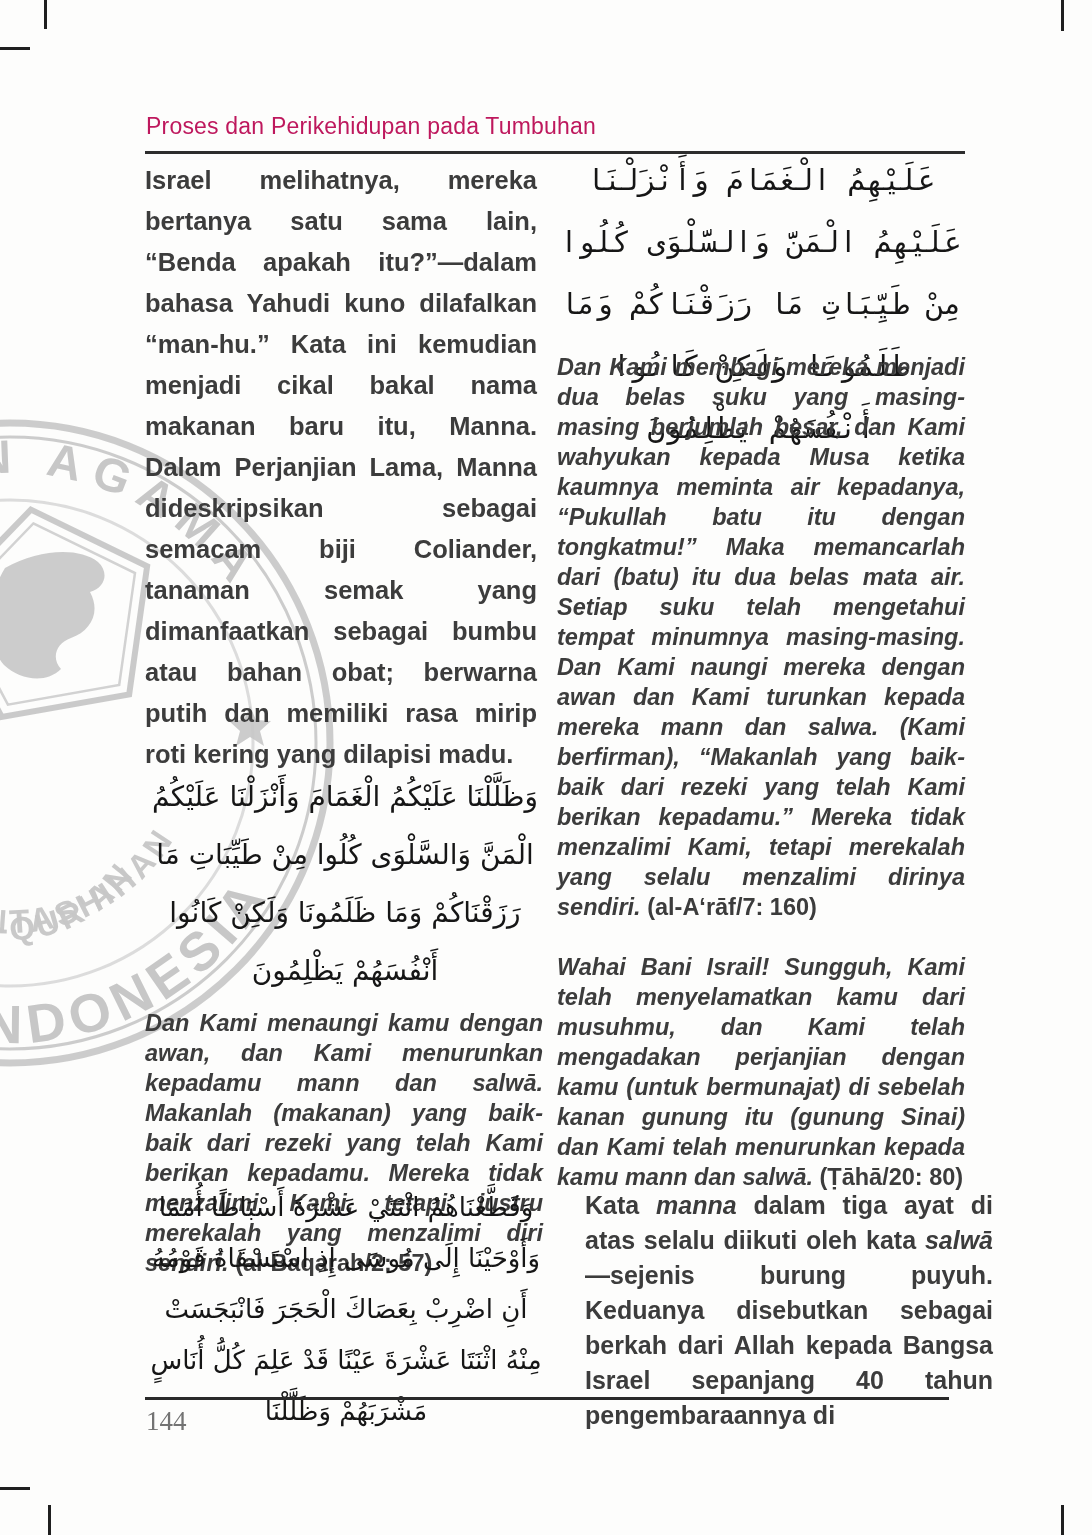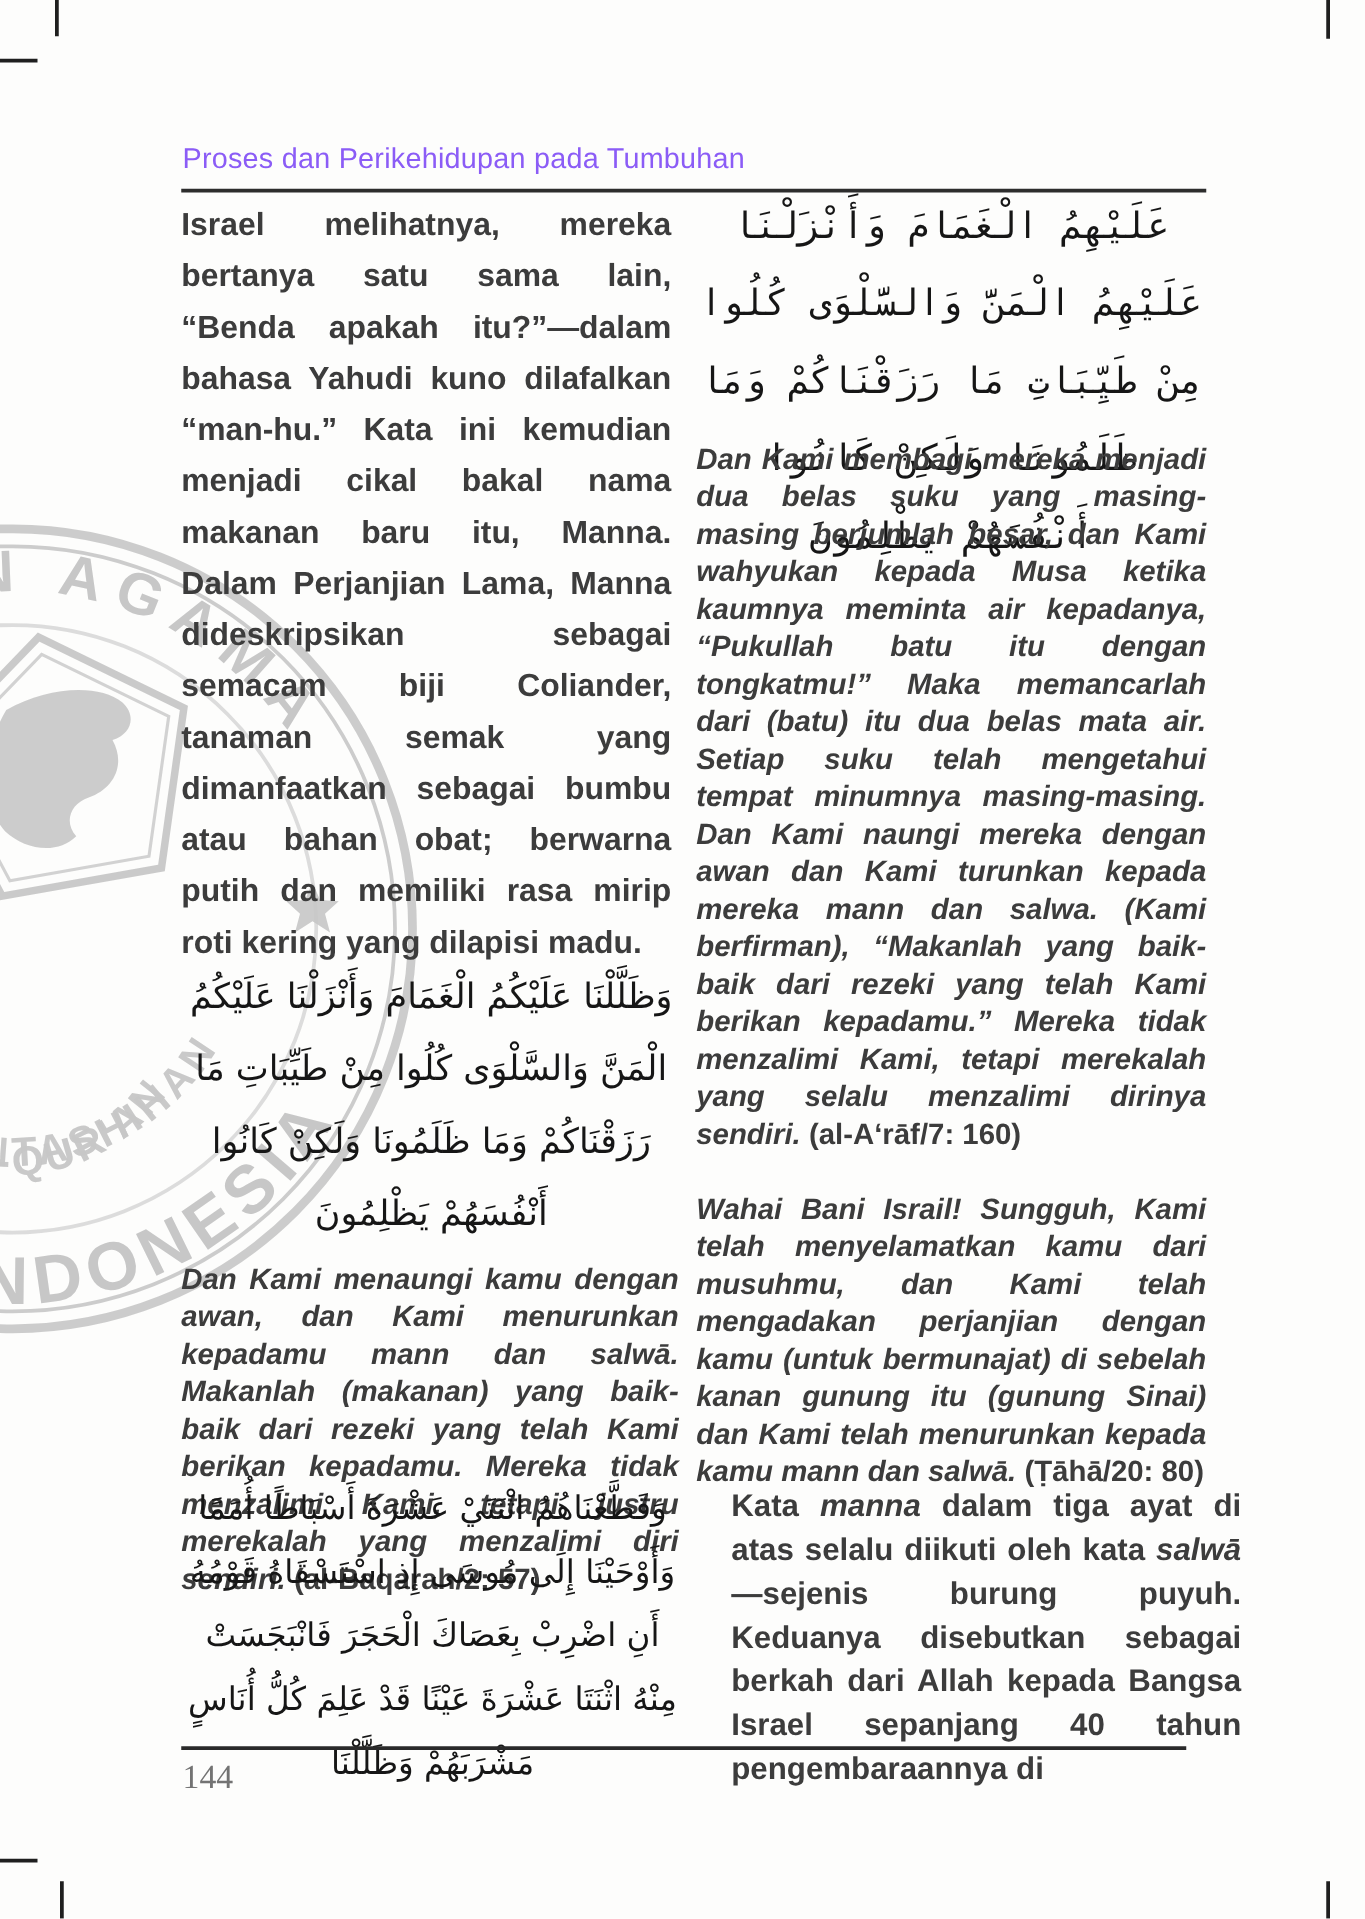--- a/index.html
+++ b/index.html
@@ -2,21 +2,21 @@
 <html><head>
 <meta charset="utf-8">
 <style>
   html,body{margin:0;padding:0;background:#ffffff;}
   .page{
     position:relative;width:1092px;height:1535px;background:#fdfdfc;
     overflow:hidden;font-family:"Liberation Sans","DejaVu Sans",sans-serif;
     color:#3c3c3c;
   }
   .abs{position:absolute;}
-  .header-title{left:146px;top:113px;width:700px;font-size:23px;letter-spacing:0.2px;color:#8b5cf6;}
+  .header-title{left:146px;top:113px;width:700px;font-size:23px;letter-spacing:0.2px;color:#be185d;}
   .header-rule{left:145px;top:151px;width:820px;height:3px;background:#2d2d2d;}
   .footer-rule{left:145px;top:1397px;width:804px;height:3px;background:#2a2a2a;}
   .page-number{left:146px;top:1406px;font-family:"Liberation Serif","DejaVu Serif",serif;font-size:27px;color:#737373;}
   .para{text-align:justify;font-weight:bold;}
   .body-text{font-size:25.5px;line-height:41px;}
   .closing-text{font-size:25px;line-height:35px;}
   .indent{text-indent:40px;}
   .trans{font-size:23.5px;line-height:30px;font-style:italic;}
   .seg-roman{font-style:normal;}
   .seg-italic{font-style:italic;}

